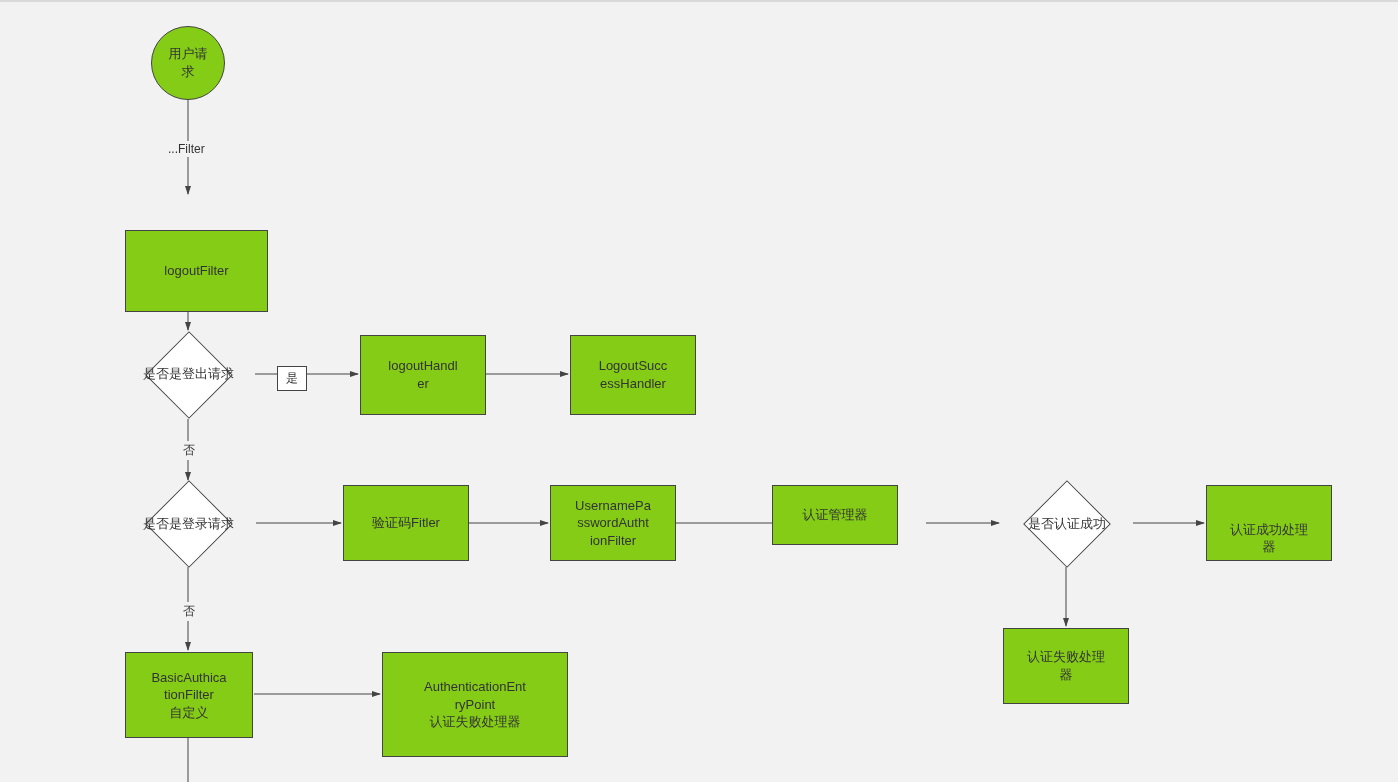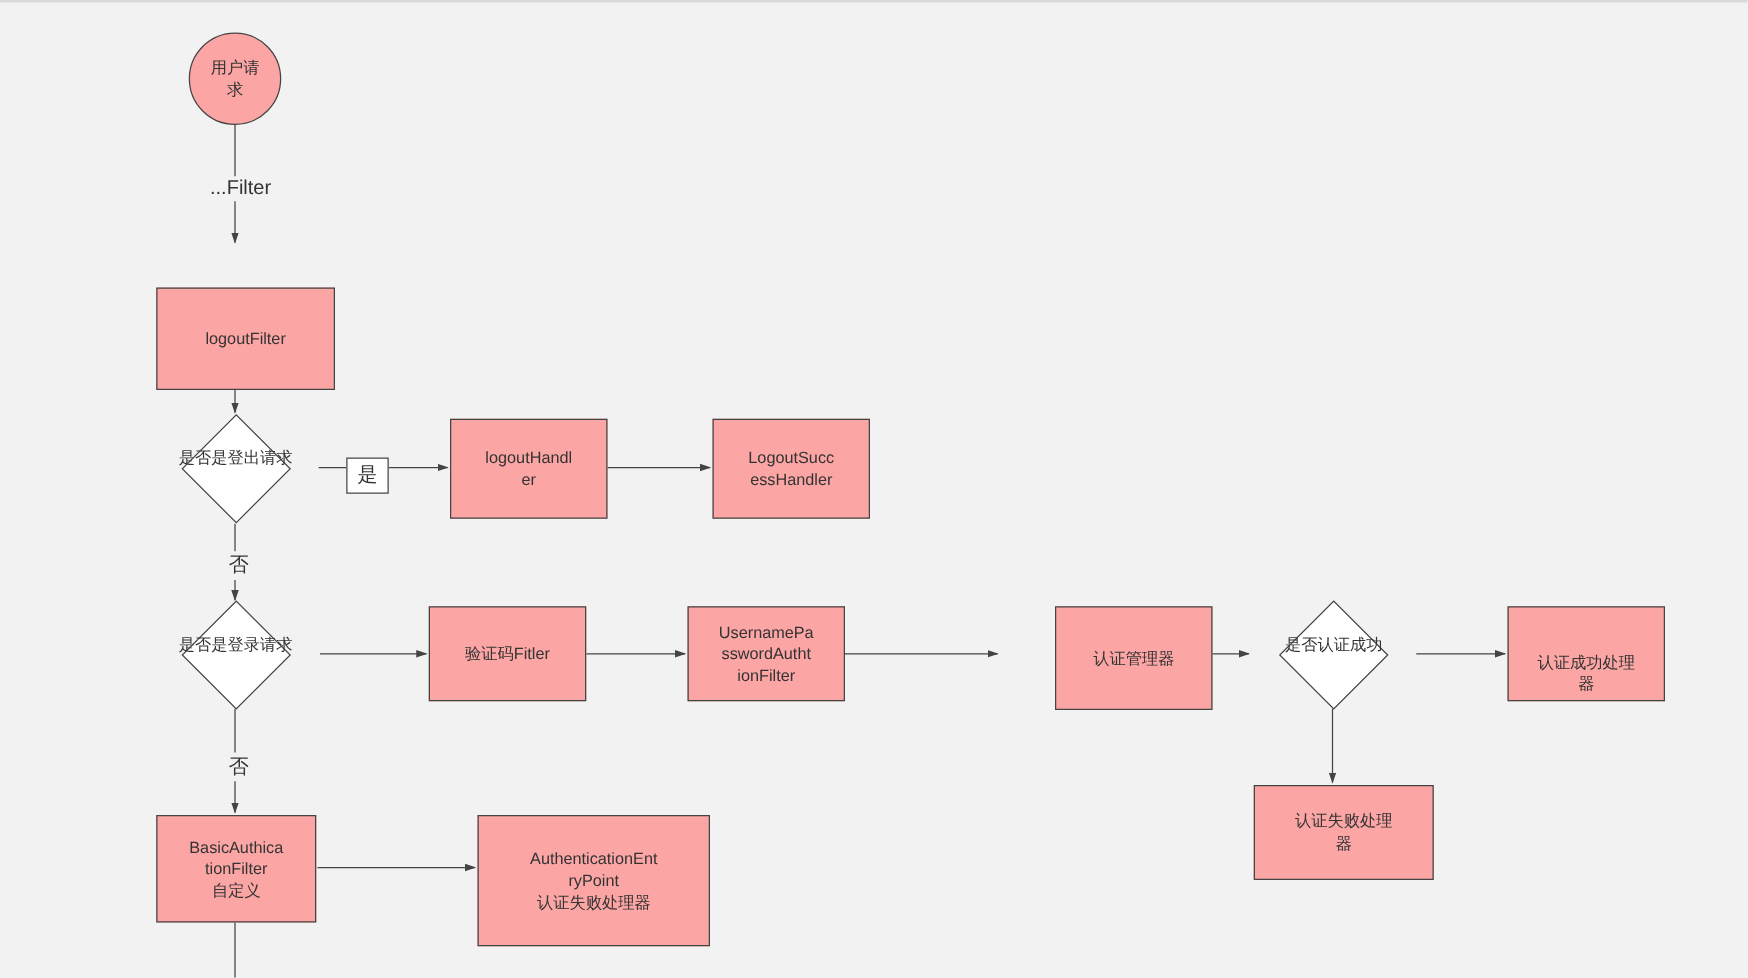--- a/index.html
+++ b/index.html
@@ -9,49 +9,49 @@
     font-size: 13px;
     color: #333;
     position: relative;
     width: 1398px;
     height: 782px;
     overflow: hidden;
     border-top: 2px solid #d9d9d9;
   }
   .node {
     position: absolute;
-    background: #fca5a5;
+    background: #84cc16;
     border: 1px solid #444;
     display: flex;
     align-items: center;
     justify-content: center;
     text-align: center;
     line-height: 1.35;
     padding: 4px;
   }
   .circle { border-radius: 50%; }
   .diamond {
     position: absolute;
     background: #fff;
     border: 1px solid #444;
     transform: rotate(45deg);
   }
   .diamond-label {
     position: absolute;
     display: flex;
-    align-items: flex-start;
+    align-items: center;
     justify-content: center;
     text-align: center;
     pointer-events: none;
   }
   .edge-label {
     position: absolute;
     background: #f2f2f2;
     padding: 1px 4px;
-    font-size: 16px;
+    font-size: 12px;
     text-align: center;
     pointer-events: none;
   }
   svg.edges {
     position: absolute;
     top: 0; left: 0;
     width: 1398px; height: 782px;
     pointer-events: none;
   }
   .arrow-line { stroke: #444; stroke-width: 1; fill: none; }
@@ -128,35 +128,35 @@
 <div class="node" style="left:343px; top:483px; width:126px; height:76px;">
   <span>验证码Fitler</span>
 </div>
 
 <div class="node" style="left:550px; top:483px; width:126px; height:76px;">
   <span style="white-space:pre-line;">UsernamePa
 sswordAutht
 ionFilter</span>
 </div>
 
-<div class="node" style="left:844px; top:483px; width:126px; height:83px;">
+<div class="node" style="left:772px; top:483px; width:126px; height:60px;">
   <span>认证管理器</span>
 </div>
 
 <div class="diamond" style="left:1036px; top:491px; width:62px; height:62px;"></div>
 <div class="diamond-label" style="left:1000px; top:505px; width:134px; height:34px;">
   <span>是否认证成功</span>
 </div>
 
 <div class="node" style="left:1206px; top:483px; width:126px; height:76px;align-items:flex-end;">
   <span style="white-space:pre-line;">认证成功处理
 器</span>
 </div>
 
-<div class="node" style="left:1003px; top:626px; width:144px; height:76px;">
+<div class="node" style="left:1003px; top:626px; width:126px; height:76px;">
   <span style="white-space:pre-line;">认证失败处理
 器</span>
 </div>
 
 <div class="node" style="left:125px; top:650px; width:128px; height:86px;">
   <span style="white-space:pre-line;">BasicAuthica
 tionFilter
 自定义</span>
 </div>
 

